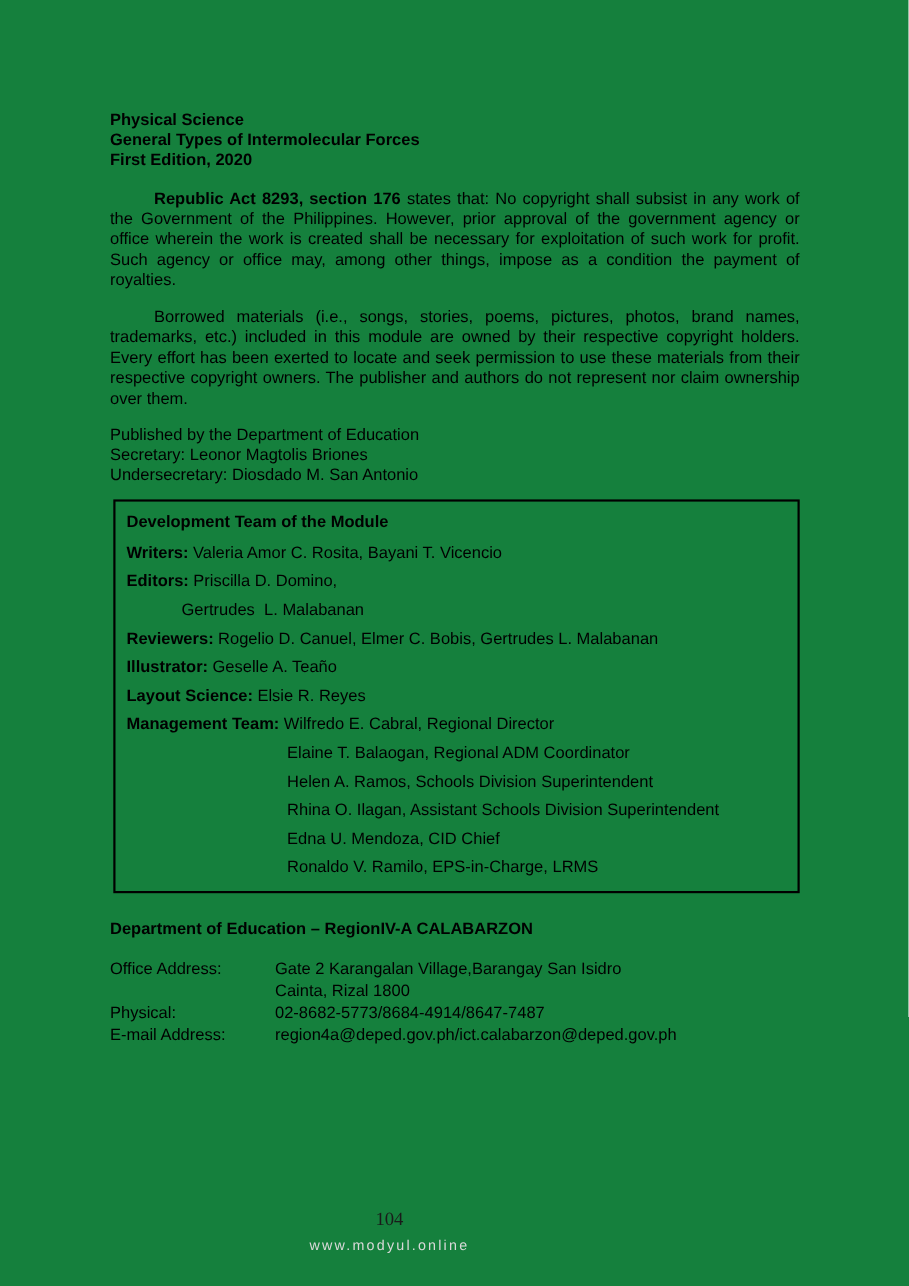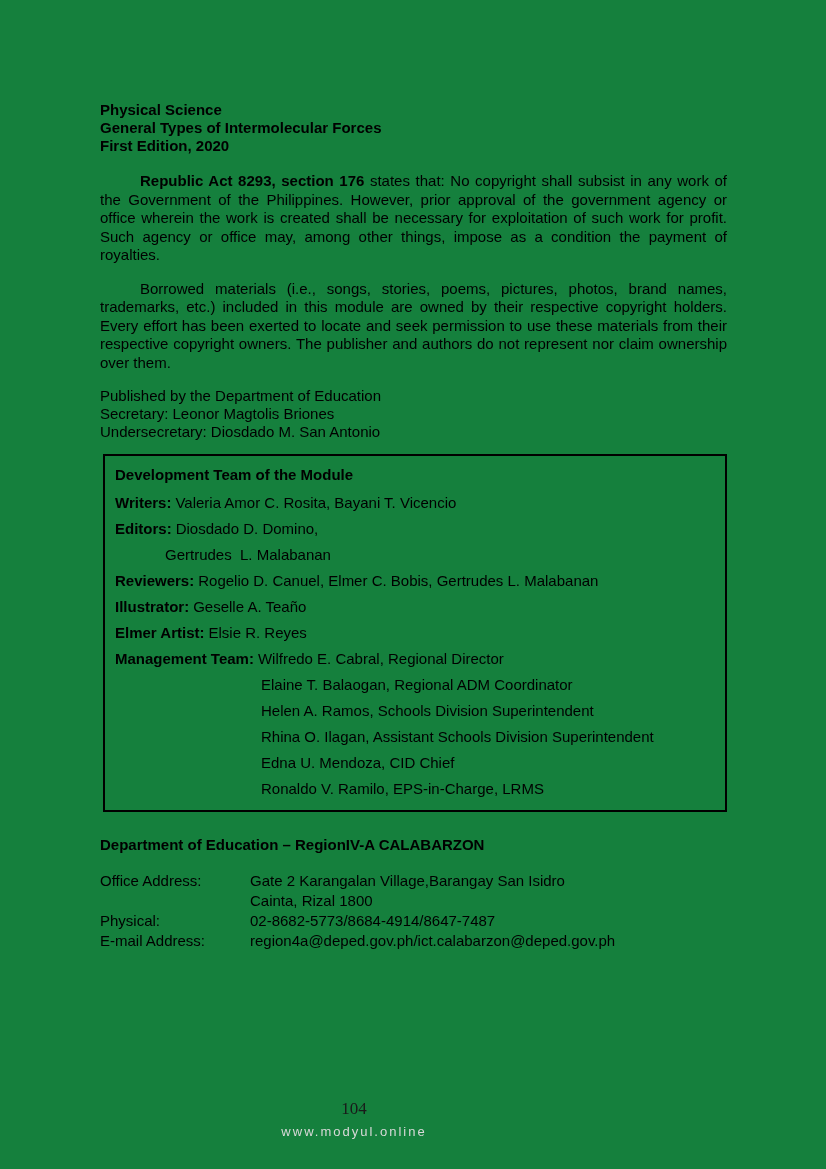--- a/index.html
+++ b/index.html
@@ -102,29 +102,29 @@
       <div>Published by the Department of Education</div>
       <div>Secretary: Leonor Magtolis Briones</div>
       <div>Undersecretary: Diosdado M. San Antonio</div>
     </div>
 
     <div class="devbox">
       <div class="devbox-title">Development Team of the Module</div>
 
       <div class="devrow"><span class="lbl">Writers:</span><span>Valeria Amor C. Rosita, Bayani T. Vicencio</span></div>
 
-      <div class="devrow"><span class="lbl">Editors:</span><span>Diosdado D. Domino,</span></div>
+      <div class="devrow"><span class="lbl">Editors:</span><span>Priscilla D. Domino,</span></div>
 
       <div class="devrow indent-1"><span>Gertrudes  L. Malabanan</span></div>
 
       <div class="devrow"><span class="lbl">Reviewers:</span><span>Rogelio D. Canuel, Elmer C. Bobis, Gertrudes L. Malabanan</span></div>
 
       <div class="devrow"><span class="lbl">Illustrator:</span><span>Geselle A. Teaño</span></div>
 
-      <div class="devrow"><span class="lbl">Elmer Artist:</span><span>Elsie R. Reyes</span></div>
+      <div class="devrow"><span class="lbl">Layout Science:</span><span>Elsie R. Reyes</span></div>
 
       <div class="devrow"><span class="lbl">Management Team:</span><span>Wilfredo E. Cabral, Regional Director</span></div>
 
       <div class="devrow indent-2"><span>Elaine T. Balaogan, Regional ADM Coordinator</span></div>
       <div class="devrow indent-2"><span>Helen A. Ramos, Schools Division Superintendent</span></div>
       <div class="devrow indent-2"><span>Rhina O. Ilagan, Assistant Schools Division Superintendent</span></div>
       <div class="devrow indent-2"><span>Edna U. Mendoza, CID Chief</span></div>
       <div class="devrow indent-2"><span>Ronaldo V. Ramilo, EPS-in-Charge, LRMS</span></div>
     </div>
 

